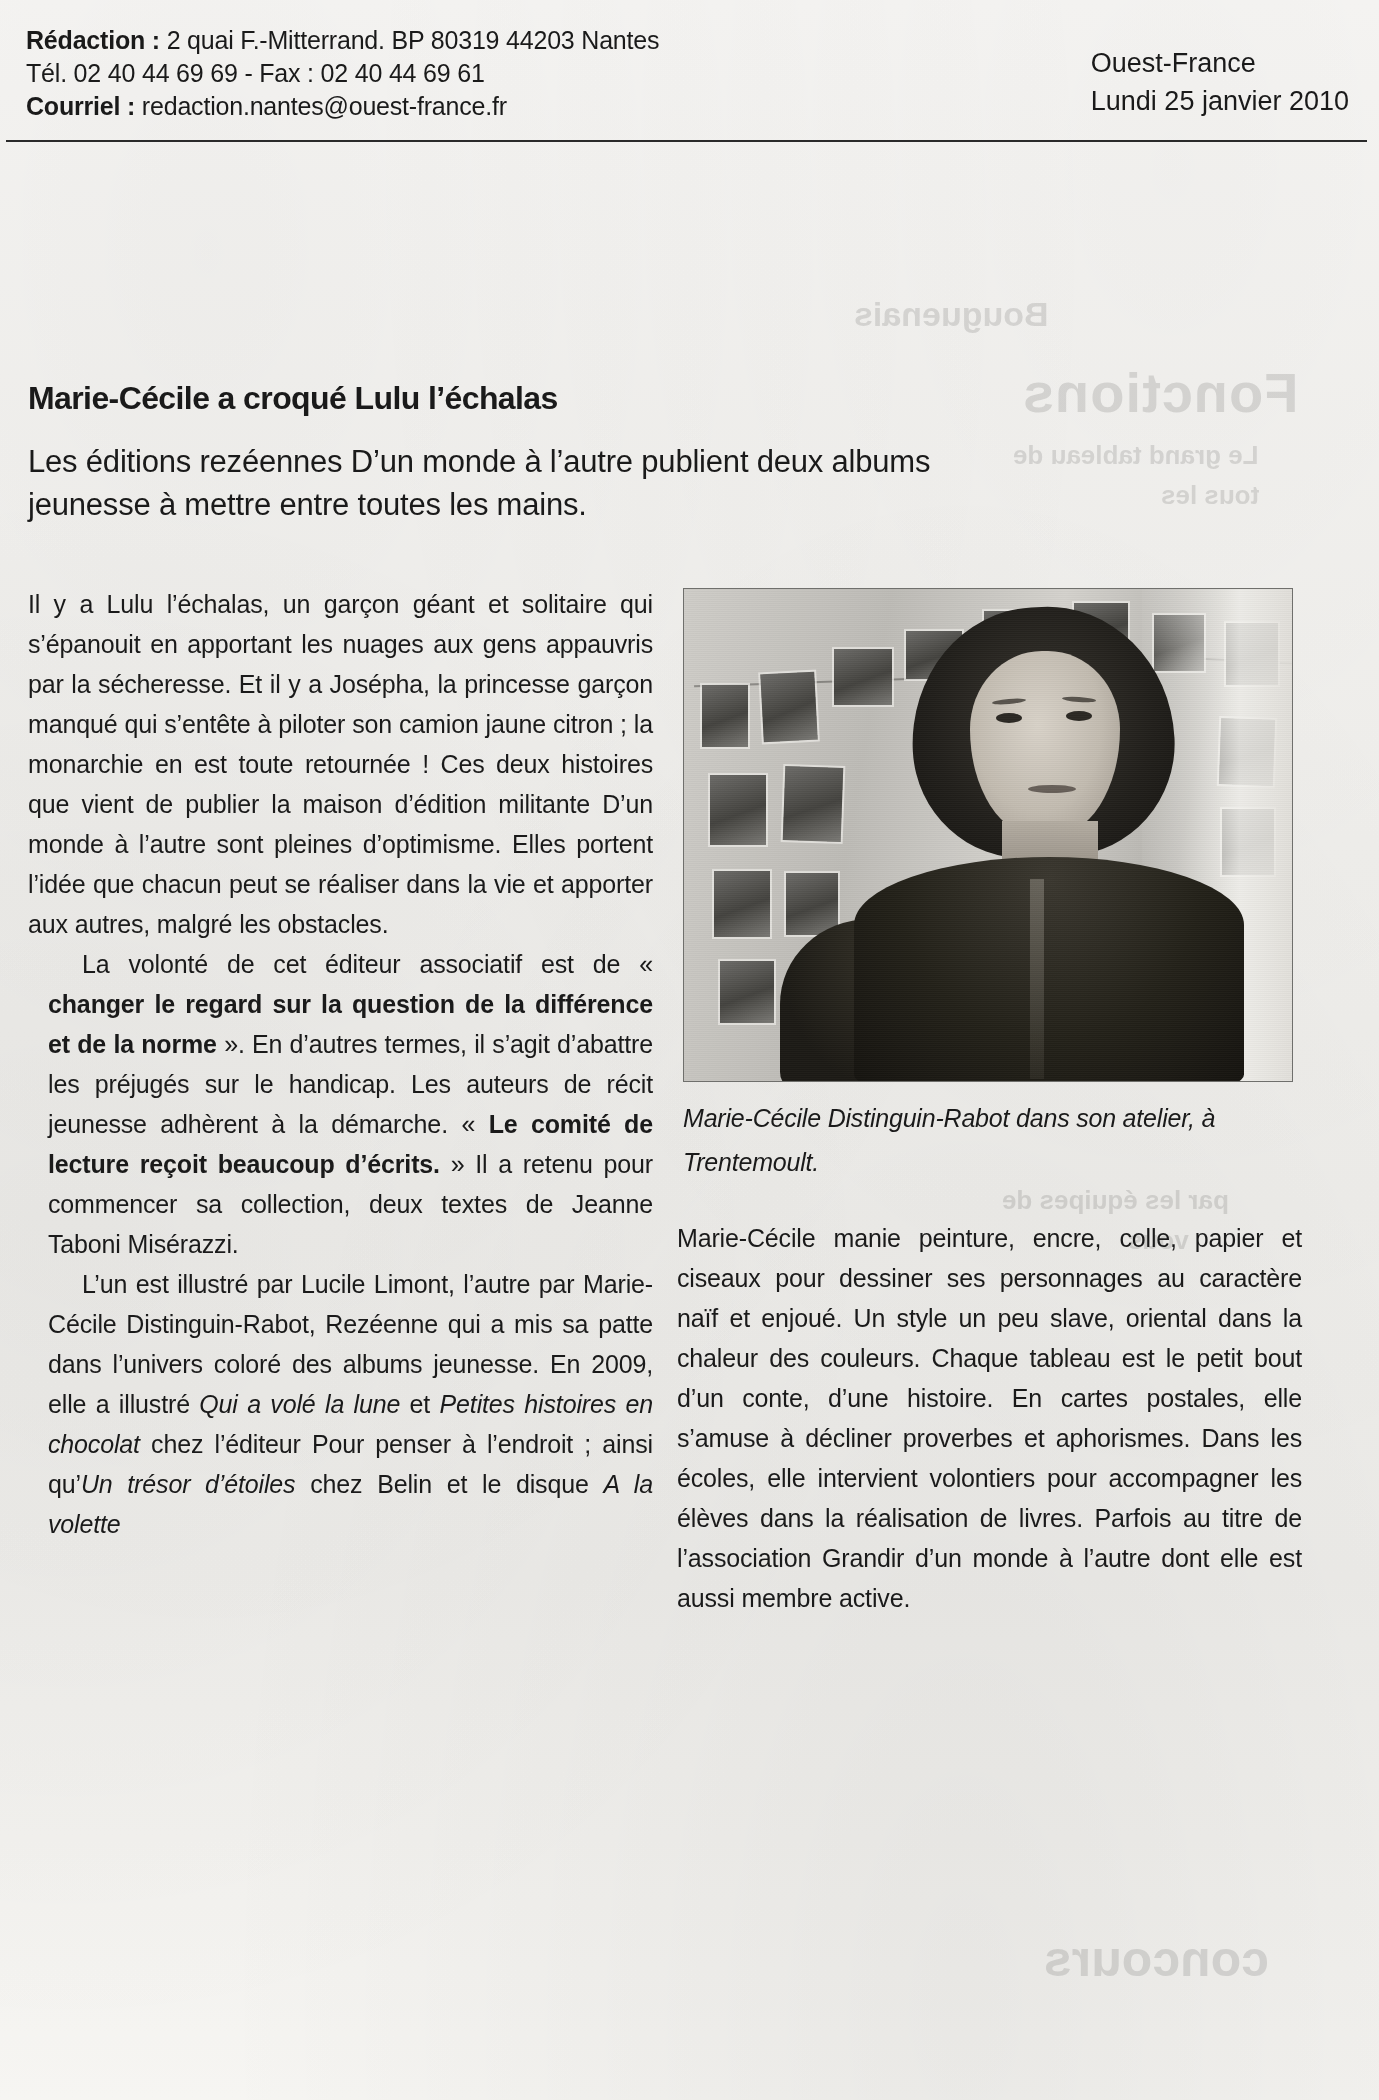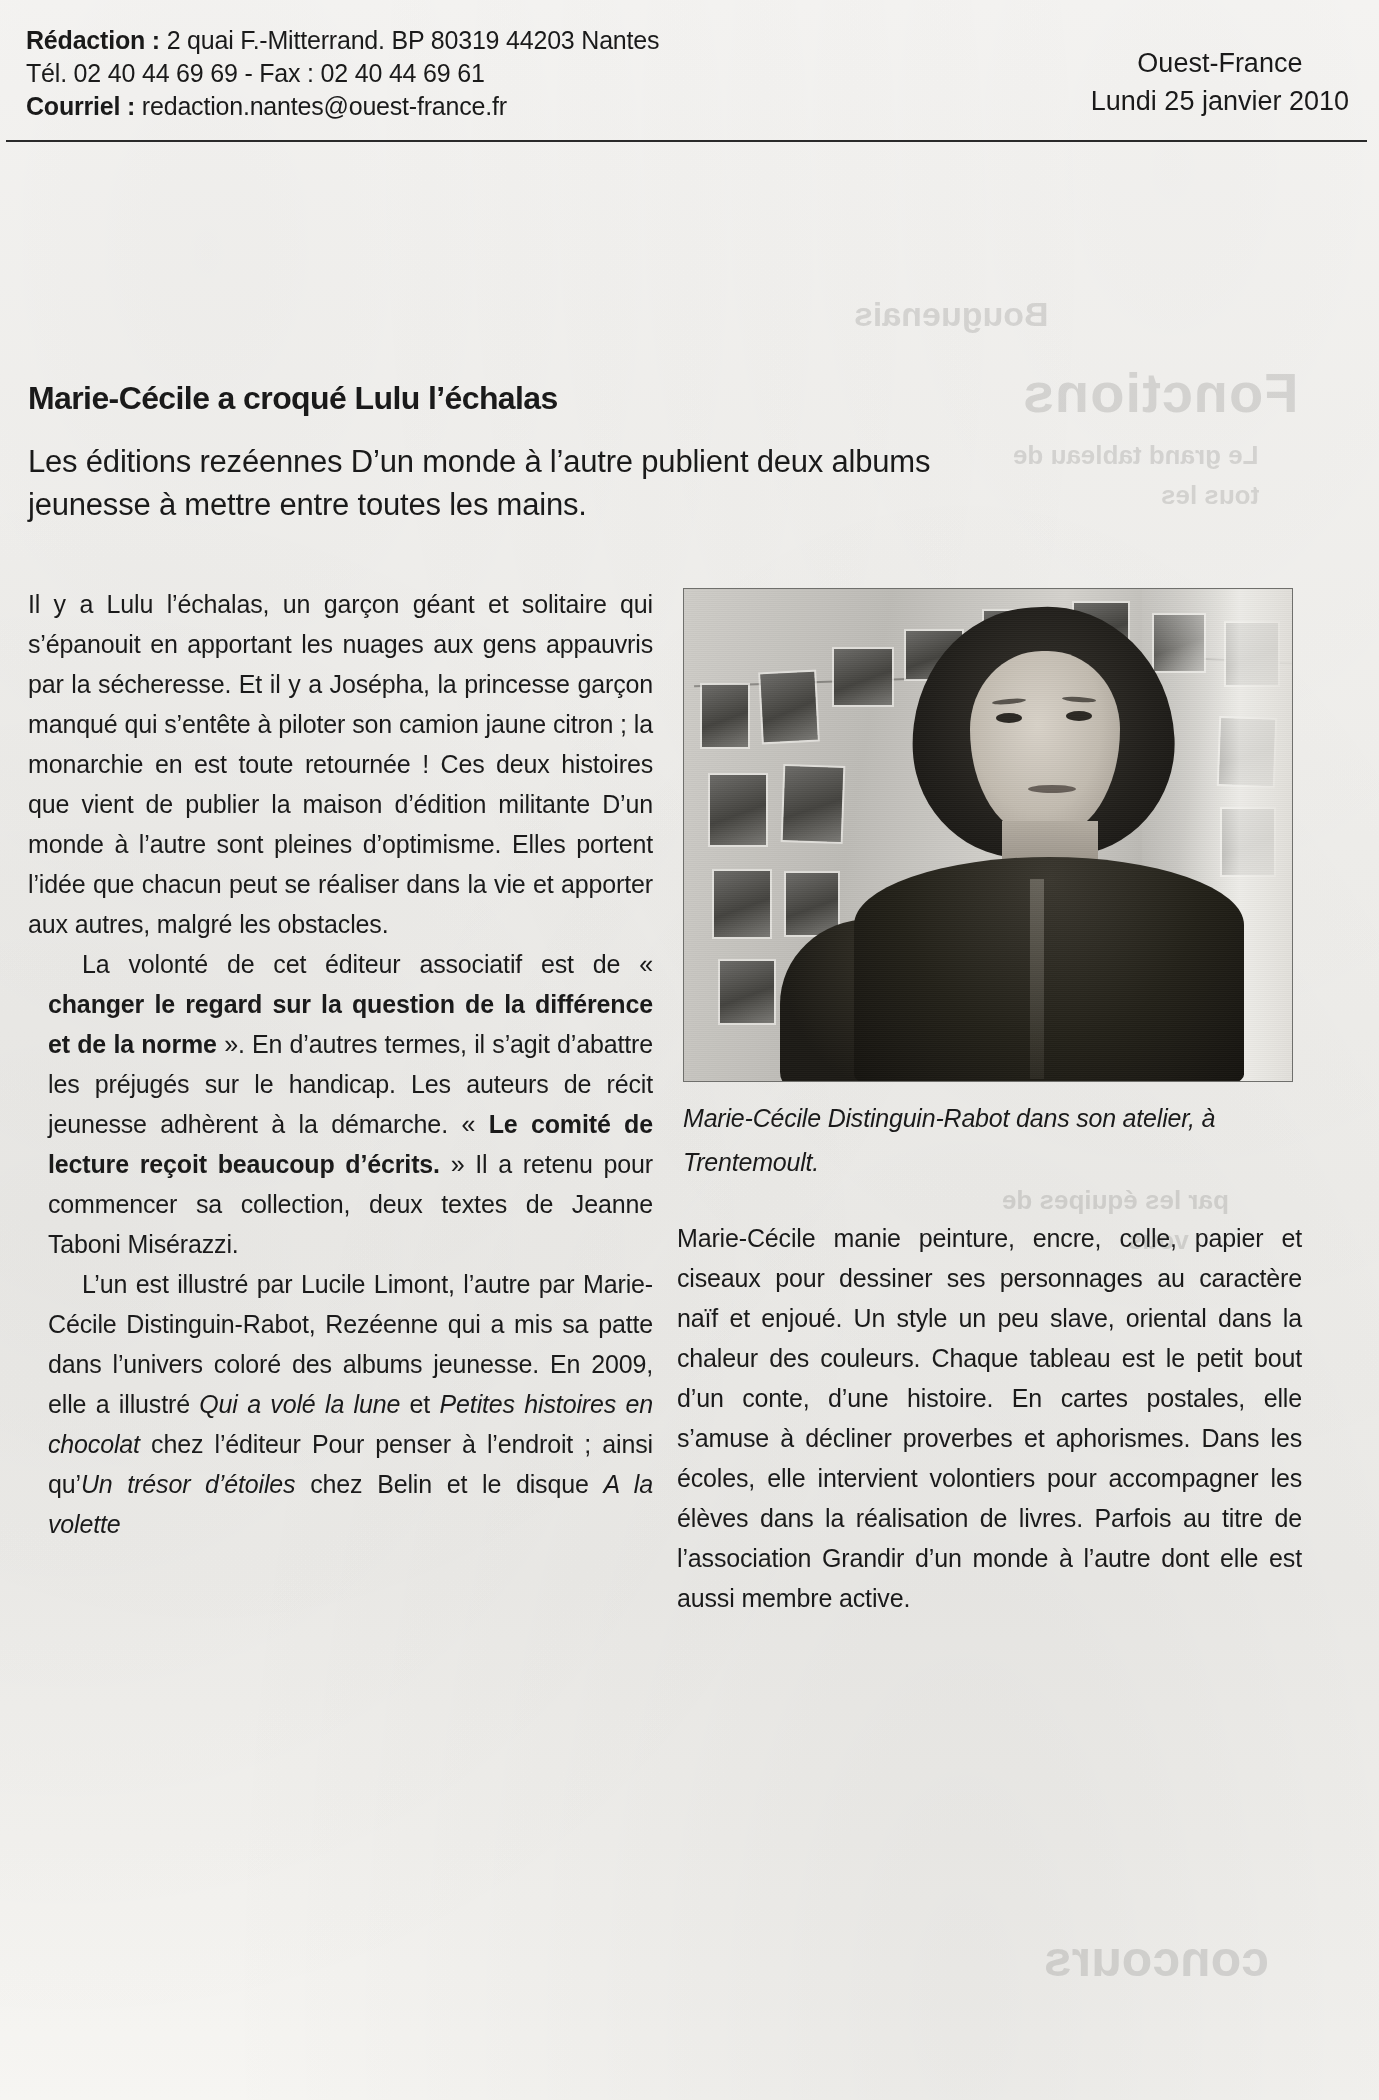--- a/index.html
+++ b/index.html
@@ -52,21 +52,21 @@
     top: 0;
     font-size: 25px;
     line-height: 33px;
     letter-spacing: -0.2px;
   }
   .mast-left .lbl { font-weight: bold; }
   .mast-right {
     position: absolute;
     right: 0;
     top: 20px;
-    text-align: center;
+    text-align: left;
     font-size: 27px;
     line-height: 38px;
     margin-left: 40px;
   }
   .rule {
     position: absolute;
     top: 140px;
     left: 6px;
     right: 12px;
     height: 2px;

